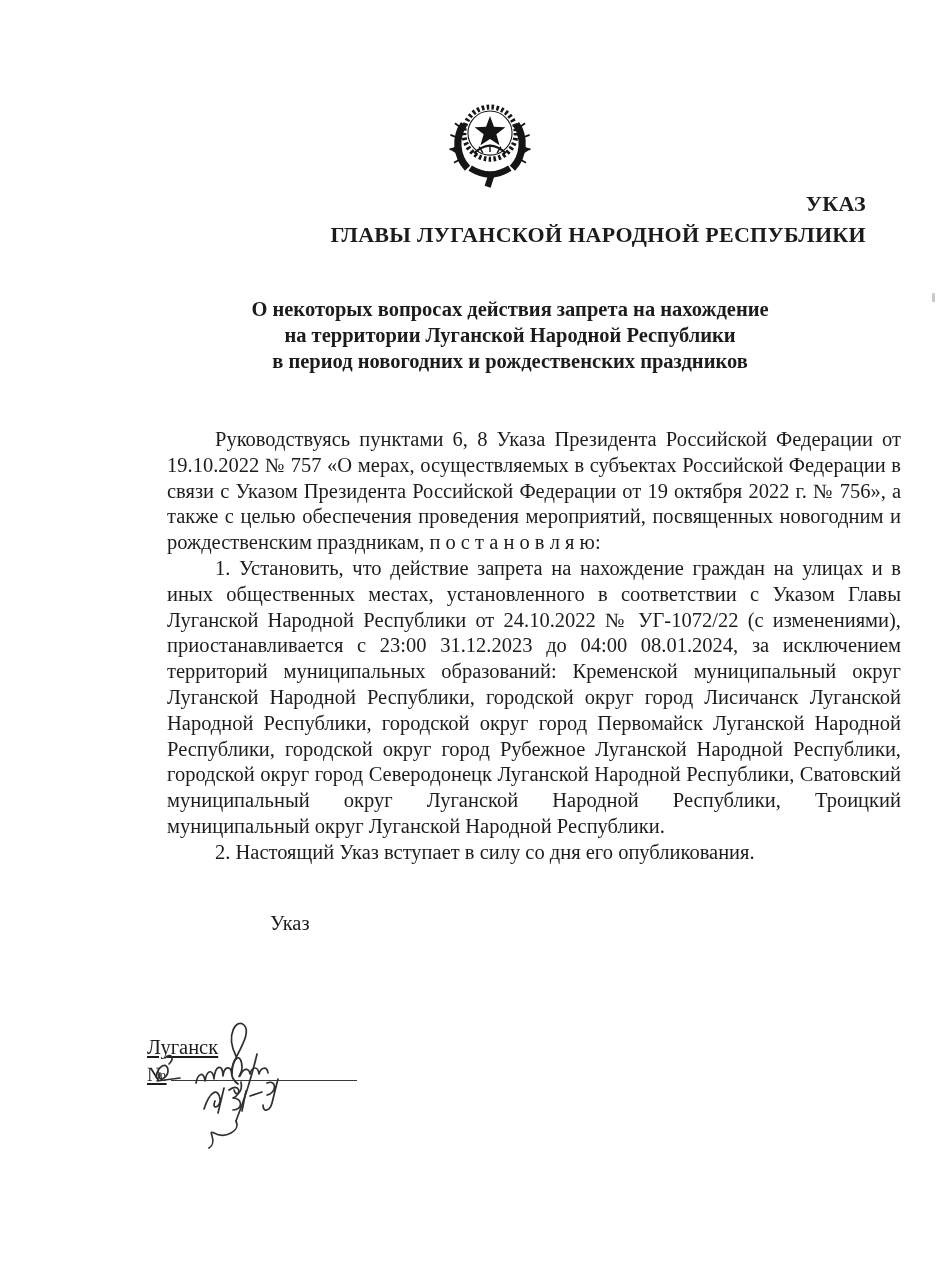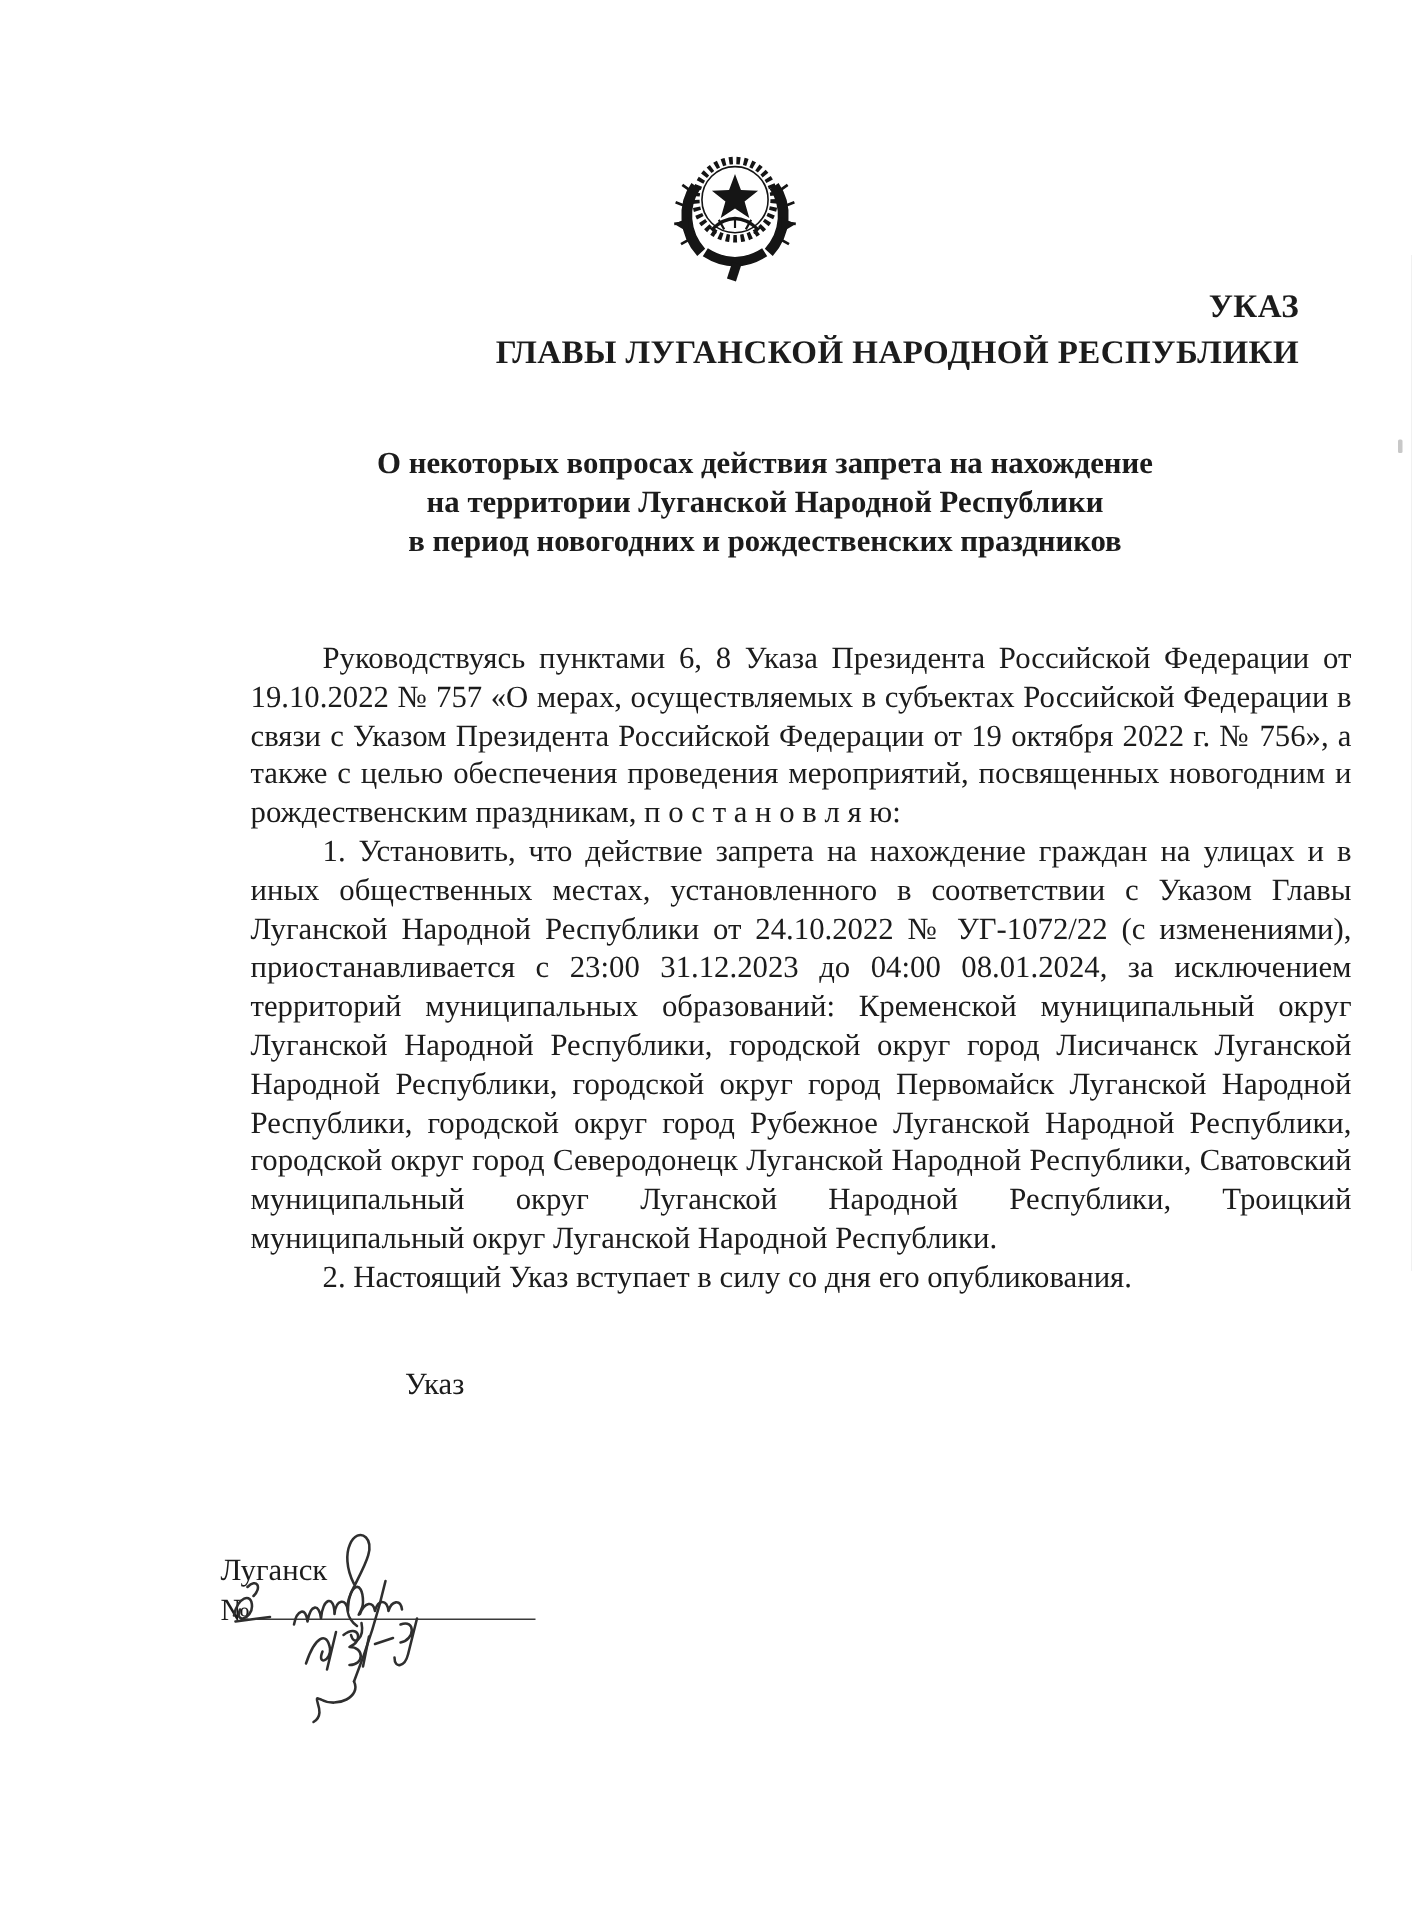--- a/index.html
+++ b/index.html
@@ -30,21 +30,21 @@
   }
   .body-block p{margin:0;text-indent:48px;}
   .sign-block{
     position:absolute;left:147px;top:910px;width:734px;
     font-size:20.5px;line-height:26px;
   }
   .sign-row{display:flex;justify-content:space-between;align-items:flex-end;}
   .sign-post-top{padding-left:123px;}
   .issuance-block{
     position:absolute;left:147px;top:1034px;width:420px;
-    font-size:20.5px;line-height:26.5px;
+    font-size:20.5px;line-height:26.5px;text-decoration:underline;
   }
   .issuance-line{white-space:nowrap;}
   .blank-line{
     display:inline-block;
     border-bottom:1.2px solid #3a3a3a;
     height:18px;
     vertical-align:baseline;
   }
   .blank-date{width:164px;margin-right:6px;}
   .blank-number{width:186px;margin-left:4px;}

